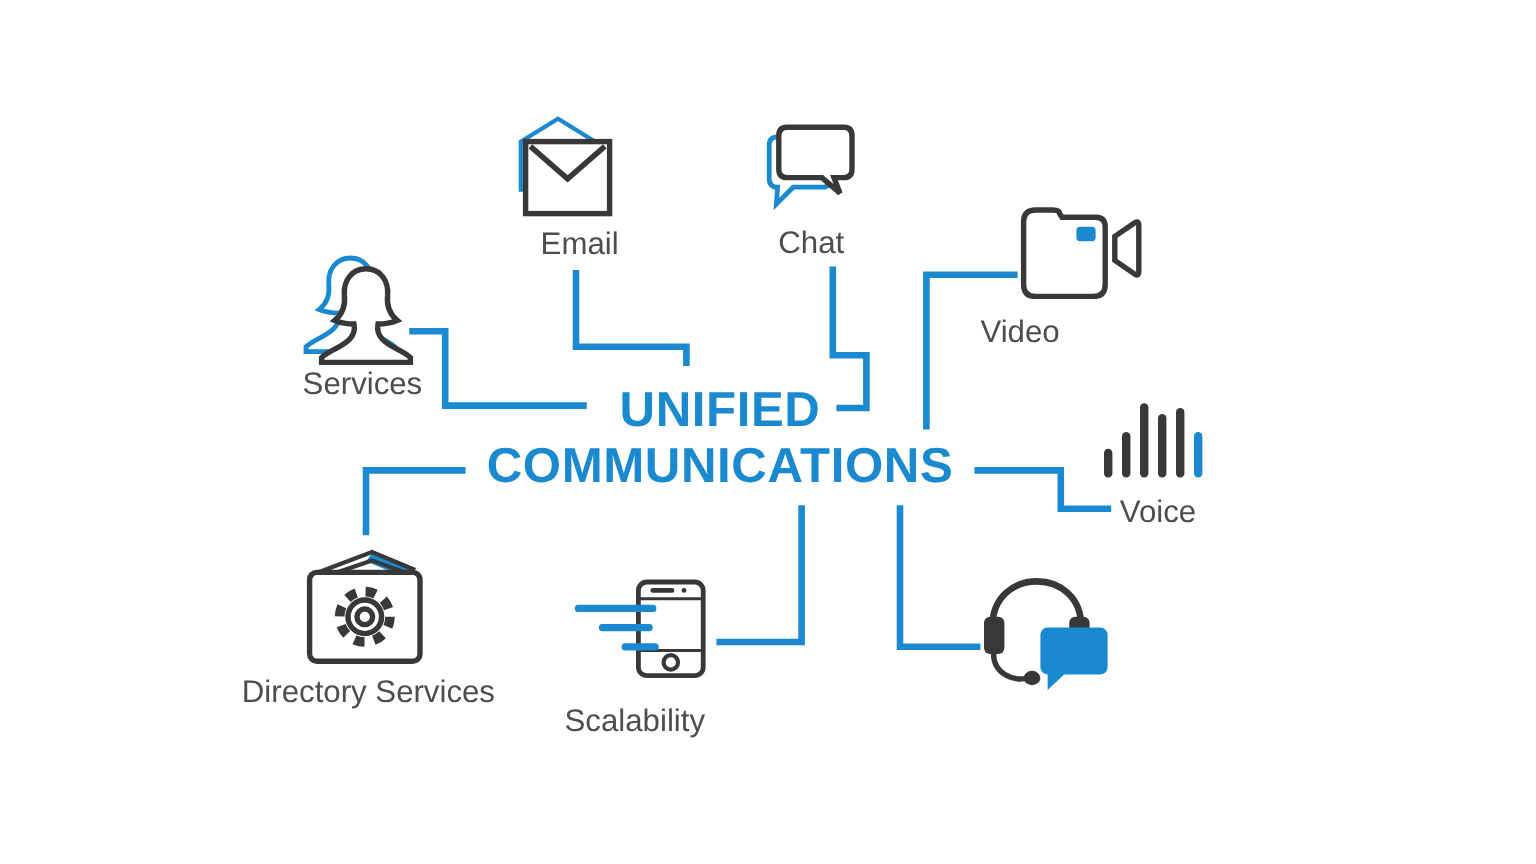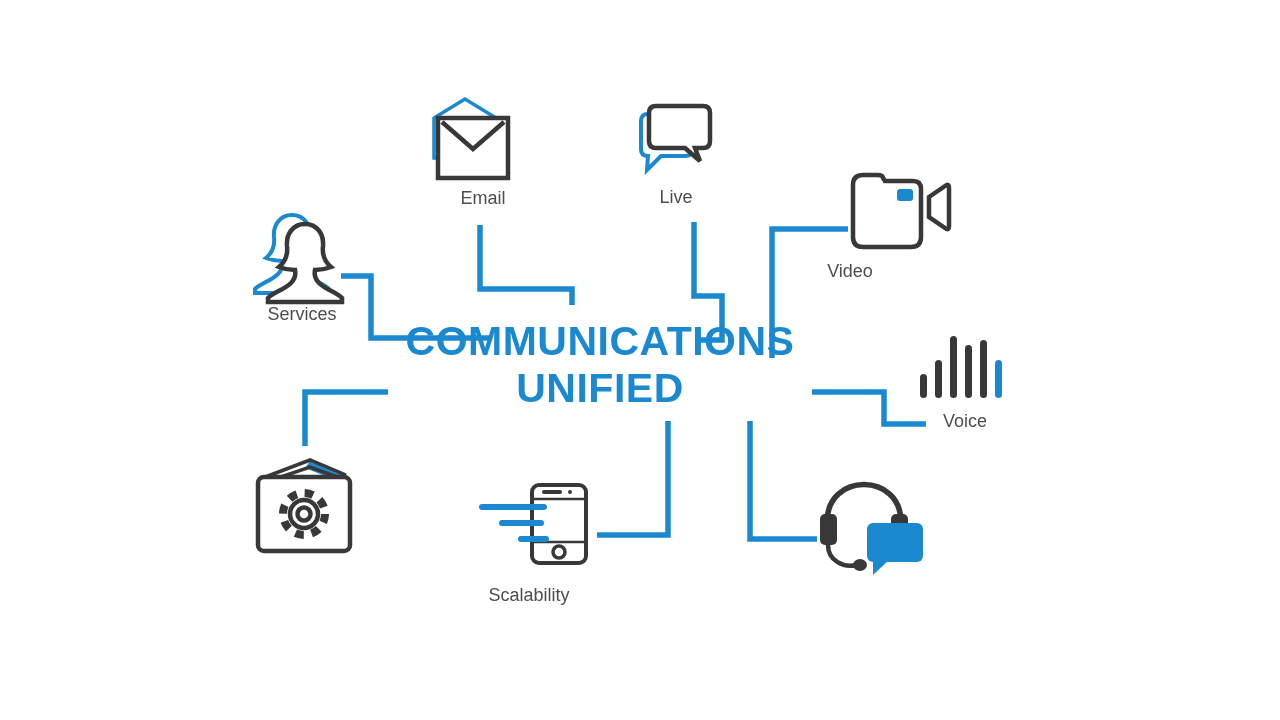--- a/index.html
+++ b/index.html
@@ -16,21 +16,21 @@
   .st{stroke:var(--icon_dark,#383838);}
   .sa{stroke:var(--accent,#1B89CF);}
   .fn{fill:none;}
   .fw{fill:#ffffff;}
   .fd{fill:var(--icon_dark,#383838);}
   .fa{fill:var(--accent,#1B89CF);}
   .rnd{stroke-linecap:round;}
   
   .node-label{
     position:absolute;transform:translateX(-50%);
-    font-size:18px;color:var(--label_gray,#4D4D4D);
+    font-size:26px;color:var(--label_gray,#4D4D4D);
     white-space:nowrap;line-height:1.1;
   }
   .title{
     position:absolute;left:600px;top:318px;transform:translateX(-50%);
     text-align:center;color:var(--accent,#1B89CF);
     font-size:41px;font-weight:bold;line-height:47px;letter-spacing:0.5px;
     white-space:nowrap;
   }
 </style>
 </head>
@@ -43,42 +43,42 @@
     <polyline class="conn" points="480,225 480,289 572,289 572,305"></polyline>
     <polyline class="conn" points="694,222 694,296 722,296 722,340 697,340"></polyline>
     <polyline class="conn" points="848,229 772,229 772,358"></polyline>
     <polyline class="conn" points="812,392 884,392 884,424 926,424"></polyline>
     <polyline class="conn" points="388,392 305,392 305,446"></polyline>
     <polyline class="conn" points="668,421 668,535 597,535"></polyline>
     <polyline class="conn" points="750,421 750,539 817,539"></polyline>
   </svg>
 
   <div class="title">
+    <div>UNIFIED</div>
     <div>COMMUNICATIONS</div>
-    <div>UNIFIED</div>
   </div>
 
   <svg class="abs" style="left:244px;top:204px" width="106" height="102" viewBox="0 0 106 102">
     <path class="fn sa" stroke-width="4" transform="translate(9,6)" d="M39,5 C27,5 20,15 21,27 C22,36 19,43 13,48 C18,50 24,51 29,51 C30,56 29,60 25,64 C18,71 8,73 2,79 L2,83 L76,83 L76,79 C70,73 60,71 53,64 C49,60 48,56 49,51 C54,51 60,50 65,48 C59,43 56,36 57,27 C58,15 51,5 39,5 Z"></path>
     <path class="fw st" stroke-width="4.5" transform="translate(22,15)" d="M39,5 C27,5 20,15 21,27 C22,36 19,43 13,48 C18,50 24,51 29,51 C30,56 29,60 25,64 C18,71 8,73 2,79 L2,83 L76,83 L76,79 C70,73 60,71 53,64 C49,60 48,56 49,51 C54,51 60,50 65,48 C59,43 56,36 57,27 C58,15 51,5 39,5 Z"></path>
   </svg>
   <div class="node-label" style="left:302px;top:305px">Services</div>
 
   <svg class="abs" style="left:428px;top:92px" width="86" height="95" viewBox="0 0 86 95">
     <path class="fn sa" stroke-width="3.5" d="M6,66 V26 L37,7 L68,26 V66 Z"></path>
     <rect class="fw st" stroke-width="4.5" x="10" y="26" width="70" height="60"></rect>
     <path class="fn st" stroke-width="4.5" d="M14,30 L45,57 L76,30"></path>
   </svg>
   <div class="node-label" style="left:483px;top:189px">Email</div>
 
   <svg class="abs" style="left:636px;top:100px" width="82" height="78" viewBox="0 0 82 78">
     <path class="fn sa" stroke-width="4" d="M12,14 H49 Q56,14 56,21 V49 Q56,56 49,56 H25 L11,70 L12,56 Q5,56 5,49 V21 Q5,14 12,14 Z"></path>
     <path class="fw st" stroke-width="4.5" d="M20,6 H67 Q74,6 74,13 V41 Q74,48 67,48 H59 L64,61 L49,48 H20 Q13,48 13,41 V13 Q13,6 20,6 Z"></path>
   </svg>
-  <div class="node-label" style="left:676px;top:188px">Live</div>
+  <div class="node-label" style="left:676px;top:188px">Chat</div>
 
   <svg class="abs" style="left:845px;top:165px" width="112" height="92" viewBox="0 0 112 92">
     <path class="fw st" stroke-width="4.5" d="M8,20 Q8,10 18,10 H32 Q38,10 38,13 L40,16 H68 Q76,16 76,24 V72 Q76,82 66,82 H18 Q8,82 8,72 Z"></path>
     <path class="fw st" stroke-width="4.5" d="M84,32 L100,21 Q104,18 104,23 V61 Q104,66 100,63 L84,52 Z"></path>
     <rect class="fa" x="52" y="24" width="16" height="12" rx="3"></rect>
   </svg>
   <div class="node-label" style="left:850px;top:262px">Video</div>
 
   <svg class="abs" style="left:916px;top:330px" width="92" height="70" viewBox="0 0 92 70">
     <rect class="fd" x="4" y="44" width="7" height="24" rx="3.5"></rect>
@@ -91,20 +91,21 @@
   <div class="node-label" style="left:965px;top:412px">Voice</div>
 
   <svg class="abs" style="left:252px;top:455px" width="106" height="100" viewBox="0 0 106 100">
     <polygon class="fa" points="58,6 93,20 88,27 53,13"></polygon>
     <path class="fn st" stroke-width="3.5" d="M8,24 L58,5 L94,20 M14,27 L58,12 L88,23"></path>
     <rect class="fw st" stroke-width="4.5" x="6" y="22" width="92" height="74" rx="6"></rect>
     <circle class="fn st" stroke-width="8" cx="52" cy="59" r="21" stroke-dasharray="8.6 7.9"></circle>
     <circle class="fw st" stroke-width="4.5" cx="52" cy="59" r="14"></circle>
     <circle class="fn st" stroke-width="4.5" cx="52" cy="59" r="6.5"></circle>
   </svg>
+  <div class="node-label" style="left:307px;top:562px">Directory Services</div>
 
   <svg class="abs" style="left:478px;top:482px" width="114" height="86" viewBox="0 0 114 86">
     <rect class="fw st" stroke-width="4" x="54" y="3" width="54" height="78" rx="7"></rect>
     <path class="fn st" stroke-width="2.5" d="M54,17 H108 M54,60 H108"></path>
     <rect class="fd" x="64" y="8" width="20" height="4" rx="2"></rect>
     <circle class="fd" cx="92" cy="10" r="2"></circle>
     <circle class="fw st" stroke-width="3.5" cx="81" cy="70" r="6"></circle>
     <path class="fn sa rnd" stroke-width="6" d="M4,25 H66 M24,41 H63 M43,57 H68"></path>
   </svg>
   <div class="node-label" style="left:529px;top:586px">Scalability</div>

